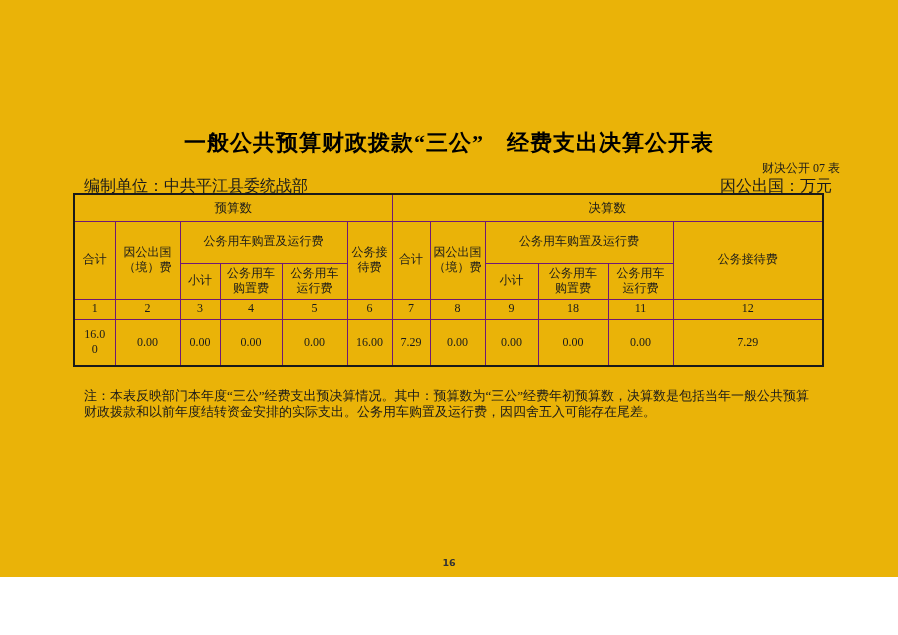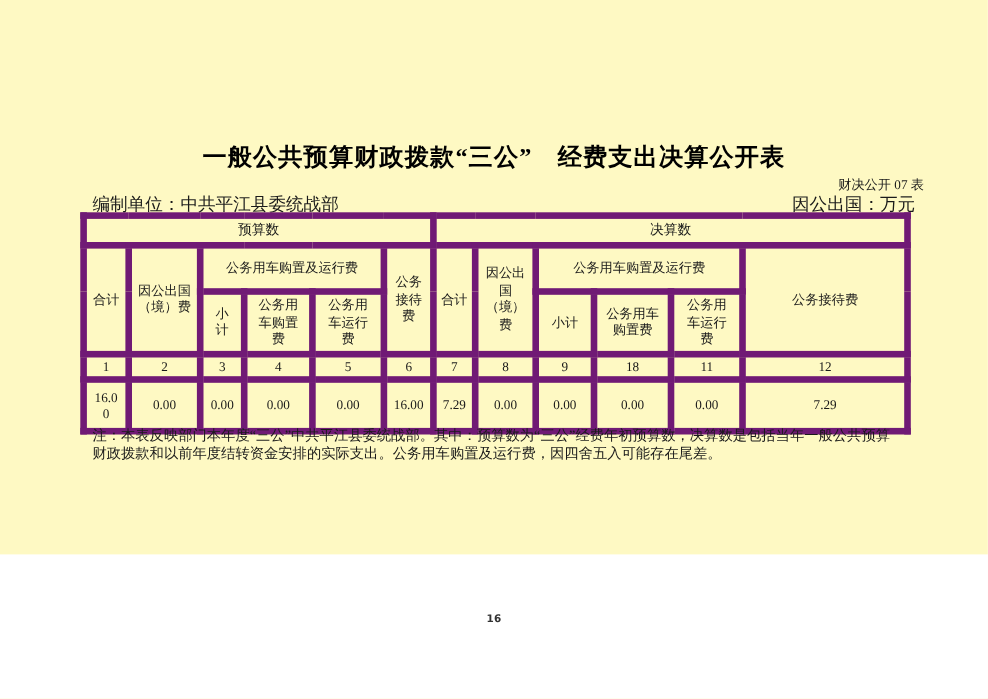--- a/index.html
+++ b/index.html
@@ -9,22 +9,22 @@
     width: 898px;
     height: 635px;
     overflow: hidden;
     font-family: "Liberation Serif", "DejaVu Serif", serif;
     color: #1a1a1a;
   }
   .page {
     position: absolute;
     top: 0; left: 0;
     width: 898px;
-    height: 504px;
-    background: #fef9c3;
+    height: 577px;
+    background: #eab308;
   }
   .doc-title {
     position: absolute;
     top: 128px;
     left: 0;
     width: 898px;
     text-align: center;
     font-size: 22px;
     font-weight: bold;
     color: #000000;
@@ -52,21 +52,21 @@
   table.report {
     position: absolute;
     top: 193px;
     left: 73px;
     width: 749px;
     border-collapse: collapse;
     table-layout: fixed;
     border: 2px solid #1a1a1a;
   }
   table.report td {
-    border: 6px solid #701a75;
+    border: 1px solid #701a75;
     text-align: center;
     vertical-align: middle;
     font-size: 12px;
     line-height: 1.3;
     padding: 1px 2px;
     overflow: hidden;
     color: #1a1a1a;
   }
   tr.r-group   { height: 27px; }
   tr.r-head    { height: 42px; }
@@ -189,19 +189,19 @@
         <td class="num">0.00</td>
         <td class="num">0.00</td>
         <td class="num">0.00</td>
         <td class="num">0.00</td>
         <td class="num">7.29</td>
       </tr>
     </tbody>
   </table>
 
   <div class="note">
-    <div>注：本表反映部门本年度“三公”中共平江县委统战部。其中：预算数为“三公”经费年初预算数，决算数是包括当年一般公共预算</div>
+    <div>注：本表反映部门本年度“三公”经费支出预决算情况。其中：预算数为“三公”经费年初预算数，决算数是包括当年一般公共预算</div>
     <div>财政拨款和以前年度结转资金安排的实际支出。公务用车购置及运行费，因四舍五入可能存在尾差。</div>
   </div>
 
   <div class="page-number">16</div>
 
 </div>
 
 </body></html>

